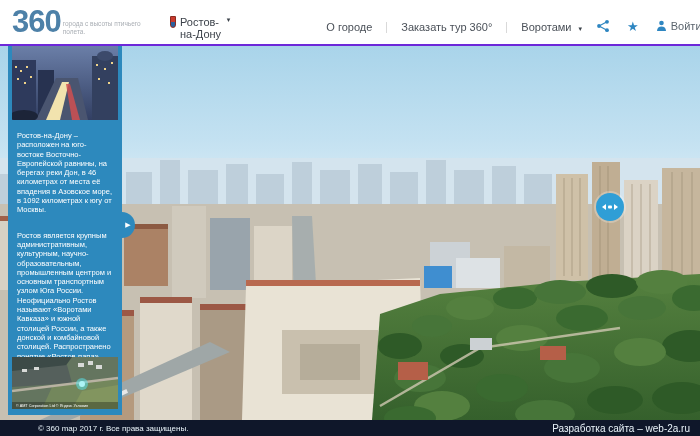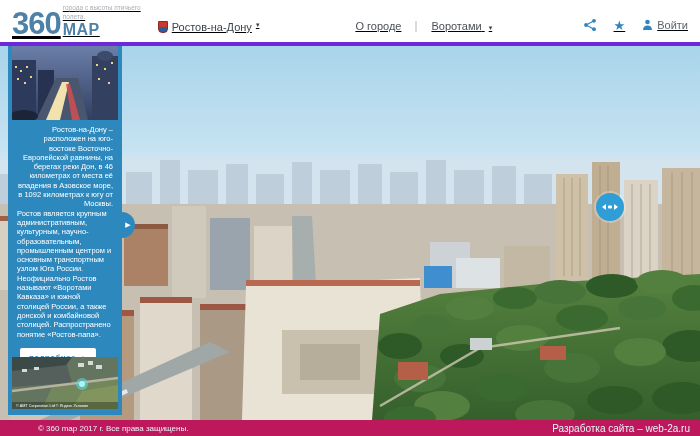--- a/index.html
+++ b/index.html
@@ -4,29 +4,29 @@
 <style>
   * { box-sizing: border-box; margin: 0; padding: 0; }
   html,body { width:700px; height:436px; }
   body {
     position: relative; overflow: hidden; background:#fff;
     font-family: "Liberation Sans", sans-serif;
   }
   
   .header {
     position:absolute; top:0; left:0; width:700px; height:46px;
-    background:#ffffff; border-bottom:4px solid #6d28d9;
-    display:flex; align-items:center; padding:0 12px; z-index:10;text-decoration:underline;
+    background:#ffffff; border-bottom:2px solid #6d28d9;
+    display:flex; align-items:center; padding:0 12px; z-index:10;
   }
   .logo { display:flex; align-items:flex-end; cursor:pointer; }
   .logo-360 { font-size:31px; font-weight:bold; color:#4d81a8; line-height:0.9; letter-spacing:-1px; }
   .logo-right { display:flex; flex-direction:column; margin-left:2px; }
   .logo-tagline { font-size:6.5px; color:#a9aeb4; width:82px; line-height:1.25; }
   .logo-word { font-size:16px; font-weight:bold; color:#4d81a8; letter-spacing:.5px; line-height:1; margin-top:1px; }
-  .city-select { display:flex; margin-left:5px; margin-top:12px; cursor:pointer;padding-left:8px; }
+  .city-select { display:flex; margin-left:17px; margin-top:12px; cursor:pointer;padding-left:8px; }
   .coat { width:10px; height:12px; border-radius:0 0 4px 4px; background:linear-gradient(180deg,#c93a2e 0%,#c93a2e 55%,#2a5f9e 55%,#2a5f9e 100%); border:1px solid #8a2c22; margin-right:4px; }
   .city-label { font-size:11px; color:#3c424a; }
   .caret { font-size:7px; color:#3c424a; margin-left:4px; }
   .nav { display:flex; align-items:center; margin-left:82px; margin-top:10px;justify-content:space-between; }
   .nav-item { font-size:11px; color:#4a5058; padding:0 14px; cursor:pointer; white-space:nowrap; }
   .nav-sep { width:1px; height:11px; background:#d9d9d9; }
   .actions { margin-left:auto; display:flex; align-items:center; gap:17px; margin-top:8px; }
   .icon-btn { cursor:pointer; display:flex; align-items:center; }
   .star-glyph { color:#2e86c1; font-size:13px; line-height:1; }
   .login { display:flex; gap:4px; cursor:pointer; }
@@ -39,37 +39,37 @@
     border-radius:50%; background:#2f9ed6; box-shadow:0 0 0 2px rgba(255,255,255,.25);
     display:flex; align-items:center; justify-content:center; cursor:pointer;
   }
   
   .sidebar {
     position:absolute; left:8px; top:44px; width:114px; height:371px;
     background:#2d89bd; z-index:5; padding-top:2px;
   }
   .side-photo { width:106px; height:74px; margin:0 auto; display:block; }
   .side-text { color:#ffffff; font-size:7.5px; line-height:9.3px; padding:0 9px; }
-  .side-text.p1 { margin-top:5px;text-align:right; }
-  .side-text.p2 { margin-top:0; }
+  .side-text.p1 { margin-top:11px; }
+  .side-text.p2 { margin-top:16px; }
   .more-btn {
     margin:9px 0 0 12px; width:76px; height:20px; background:#ffffff; border:none; border-radius:2px;
     display:flex; align-items:center; justify-content:space-between; padding:0 9px; cursor:pointer;
   }
   .more-label { font-size:8px; font-weight:bold; color:#2d89bd; letter-spacing:.4px; }
   .more-arrow { font-size:6px; color:#2d89bd; }
   .minimap { position:absolute; left:4px; bottom:6px; width:106px; height:52px; cursor:pointer; }
   .side-toggle {
     position:absolute; left:122px; top:212px; width:13px; height:26px; z-index:6;
     background:#2d89bd; border-radius:0 13px 13px 0; display:flex; align-items:center; justify-content:center; cursor:pointer;
   }
   .side-toggle span { color:#ffffff; font-size:7px; margin-left:-1px; }
   
   .footer {
-    position:absolute; left:0; top:420px; width:700px; height:16px; background:#be185d; z-index:10;
+    position:absolute; left:0; top:420px; width:700px; height:16px; background:#0f172a; z-index:10;
     display:flex; align-items:center; justify-content:space-between; padding:0 10px 0 38px;
   }
   .footer-text { font-size:8px; color:#eaf4fa; }
   .footer-link { font-size:10px; color:#eaf4fa; cursor:pointer; }
 </style>
 </head>
 <body>
 
 <div class="pano">
   <svg width="700" height="374" viewBox="0 0 700 374" preserveAspectRatio="none">
@@ -204,31 +204,31 @@
     <polygon points="16,6 12,3 12,9" fill="#ffffff"></polygon>
     <rect x="6" y="4.5" width="4" height="3" rx="1" fill="#ffffff"></rect>
   </svg>
 </div>
 
 <div class="header">
   <div class="logo">
     <span class="logo-360">360</span>
     <span class="logo-right">
       <span class="logo-tagline">города с высоты птичьего полета.</span>
-      <span class="logo-word">MAP</span>
     </span>
   </div>
   <div class="city-select">
     <span class="coat"></span>
     <span class="city-label">Ростов-на-Дону</span>
     <span class="caret">▾</span>
   </div>
   <div class="nav">
     <span class="nav-item">О городе</span>
     <span class="nav-sep"></span>
+    <span class="nav-item">Заказать тур 360°</span>
     <span class="nav-sep"></span>
     <span class="nav-item"><span>Воротами</span> <span class="caret">▾</span></span>
   </div>
   <div class="actions">
     <span class="icon-btn">
       <svg width="14" height="14" viewBox="0 0 14 14">
         <circle cx="3" cy="7" r="1.9" fill="#2e86c1"></circle>
           <circle cx="11" cy="2.8" r="1.9" fill="#2e86c1"></circle>
           <circle cx="11" cy="11.2" r="1.9" fill="#2e86c1"></circle>
         <line x1="3" y1="7" x2="11" y2="2.8" stroke="#2e86c1" stroke-width="1.2"></line>

